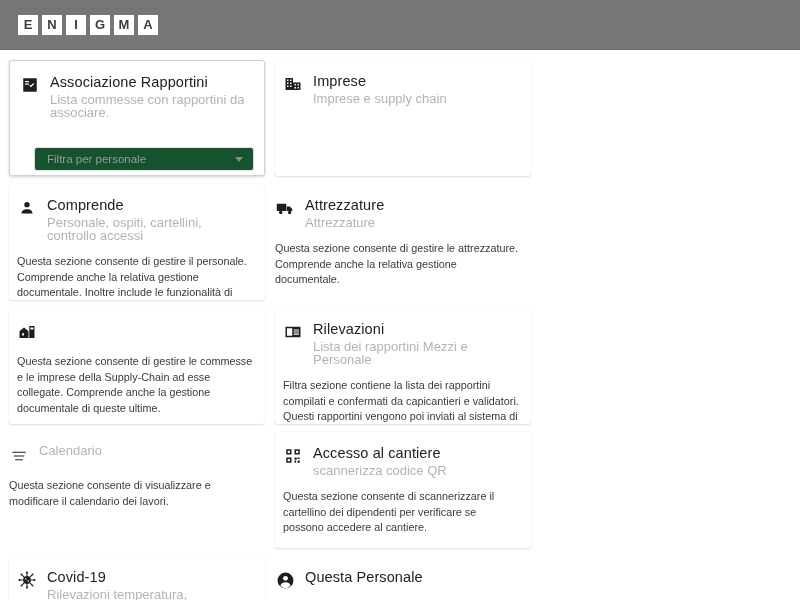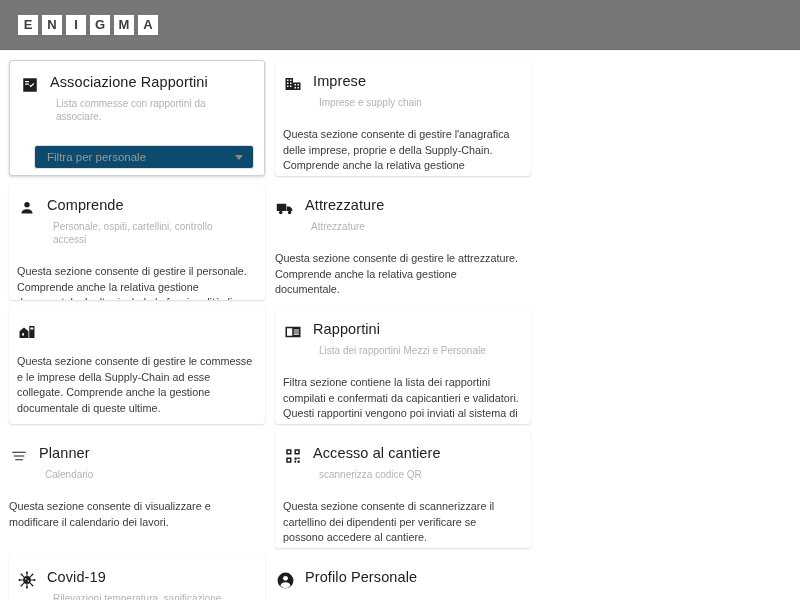--- a/index.html
+++ b/index.html
@@ -94,41 +94,41 @@
   .card-titles { flex: 1 1 auto; min-width: 0; }
   .card-title {
     font-size: 14.5px;
     color: #202124;
     line-height: 18px;
     margin: 0 0 2px 0;
     font-weight: normal;
     letter-spacing: .1px;
   }
   .card-sub {
-    font-size: 10px;
+    font-size: 13px;
     color: #b3b3b3;
     line-height: 13px;
-    margin: 6px;
+    margin: 0;
   }
   .card-desc {
     font-size: 10.8px;
     color: #3a3a3a;
     line-height: 15.5px;
     margin: 12px 0 0 0;
   }
   .card.flat .card-desc,
   .card.indent-desc .card-desc { margin-left: 0; }
 
   
   .select-box {
-    margin: 16px 2px 0 14px;
+    margin: 28px 2px 0 14px;
     height: 24px;
     border: 1px solid #e2e2e2;
     border-radius: 3px;
-    background: #0c4a6e;
+    background: #14532d;
     display: flex;
     align-items: center;
     padding: 0 10px 0 12px;
     box-sizing: border-box;
   }
   .select-label {
     flex: 1 1 auto;
     font-size: 11.5px;
     color: #9a9a9a;
   }
@@ -186,21 +186,20 @@
             <path d="M2 4h10v16H2z"></path>
             <path d="M12 10h10v10H12z"></path>
             <path d="M4 6h2v2H4zM8 6h2v2H8zM4 10h2v2H4zM8 10h2v2H8zM4 14h2v2H4zM8 14h2v2H8zM14 12h2v2h-2zM18 12h2v2h-2zM14 16h2v2h-2zM18 16h2v2h-2z" fill="#fff"></path>
           </svg>
         </span>
         <div class="card-titles">
           <p class="card-title">Imprese</p>
           <p class="card-sub">Imprese e supply chain</p>
         </div>
       </div>
-      <p class="card-desc">Questa sezione consente di gestire l'anagrafica delle imprese, proprie e della Supply-Chain. Comprende anche la relativa gestione documentale.</p>
     </div>
   </div>
 
   <div class="cell">
     <div class="card">
       <div class="card-head">
         <span class="card-icon">
           <svg width="18" height="18" viewBox="0 0 24 24" fill="#1e1e1e">
             <circle cx="12" cy="7.5" r="3.6"></circle>
             <path d="M4.6 19.2c0-3.6 3.3-5.6 7.4-5.6s7.4 2 7.4 5.6z"></path>
@@ -255,40 +254,39 @@
     <div class="card">
       <div class="card-head">
         <span class="card-icon">
           <svg width="18" height="18" viewBox="0 0 24 24" fill="#1e1e1e">
             <path d="M2 5h20v14H2z"></path>
             <path d="M4 7h7v10H4z" fill="#fff"></path>
             <path d="M13 8.5h7v1.4h-7zM13 11.3h7v1.4h-7zM13 14.1h7v1.4h-7z" fill="#fff"></path>
           </svg>
         </span>
         <div class="card-titles">
-          <p class="card-title">Rapportini</p>
+          <p class="card-title">Rilevazioni</p>
           <p class="card-sub">Lista dei rapportini Mezzi e Personale</p>
         </div>
       </div>
       <p class="card-desc">Filtra sezione contiene la lista dei rapportini compilati e confermati da capicantieri e validatori. Questi rapportini vengono poi inviati al sistema di contabilità esterno.</p>
     </div>
   </div>
 
   <div class="cell">
     <div class="card flat">
       <div class="card-head">
         <span class="card-icon">
           <svg width="18" height="18" viewBox="0 0 24 24" fill="none" stroke="#1e1e1e" stroke-width="1.6">
             <line x1="3" y1="7" x2="21" y2="7"></line>
             <line x1="5" y1="12" x2="19" y2="12"></line>
             <line x1="7" y1="17" x2="17" y2="17"></line>
           </svg>
         </span>
         <div class="card-titles">
-          <p class="card-title">Planner</p>
           <p class="card-sub">Calendario</p>
         </div>
       </div>
       <p class="card-desc">Questa sezione consente di visualizzare e modificare il calendario dei lavori.</p>
     </div>
   </div>
 
   <div class="cell">
     <div class="card">
       <div class="card-head">
@@ -349,20 +347,20 @@
     <div class="card flat">
       <div class="card-head">
         <span class="card-icon">
           <svg width="19" height="19" viewBox="0 0 24 24" fill="#1e1e1e">
             <circle cx="12" cy="12" r="10"></circle>
             <circle cx="12" cy="9.3" r="3.1" fill="#fff"></circle>
             <path d="M5.6 18.4c.9-2.6 3.5-4.1 6.4-4.1s5.5 1.5 6.4 4.1A9.9 9.9 0 0 1 12 22a9.9 9.9 0 0 1-6.4-3.6z" fill="#fff"></path>
           </svg>
         </span>
         <div class="card-titles">
-          <p class="card-title">Profilo Personale</p>
+          <p class="card-title">Questa Personale</p>
         </div>
       </div>
 
     </div>
   </div>
 
 </div>
 
 </body></html>

